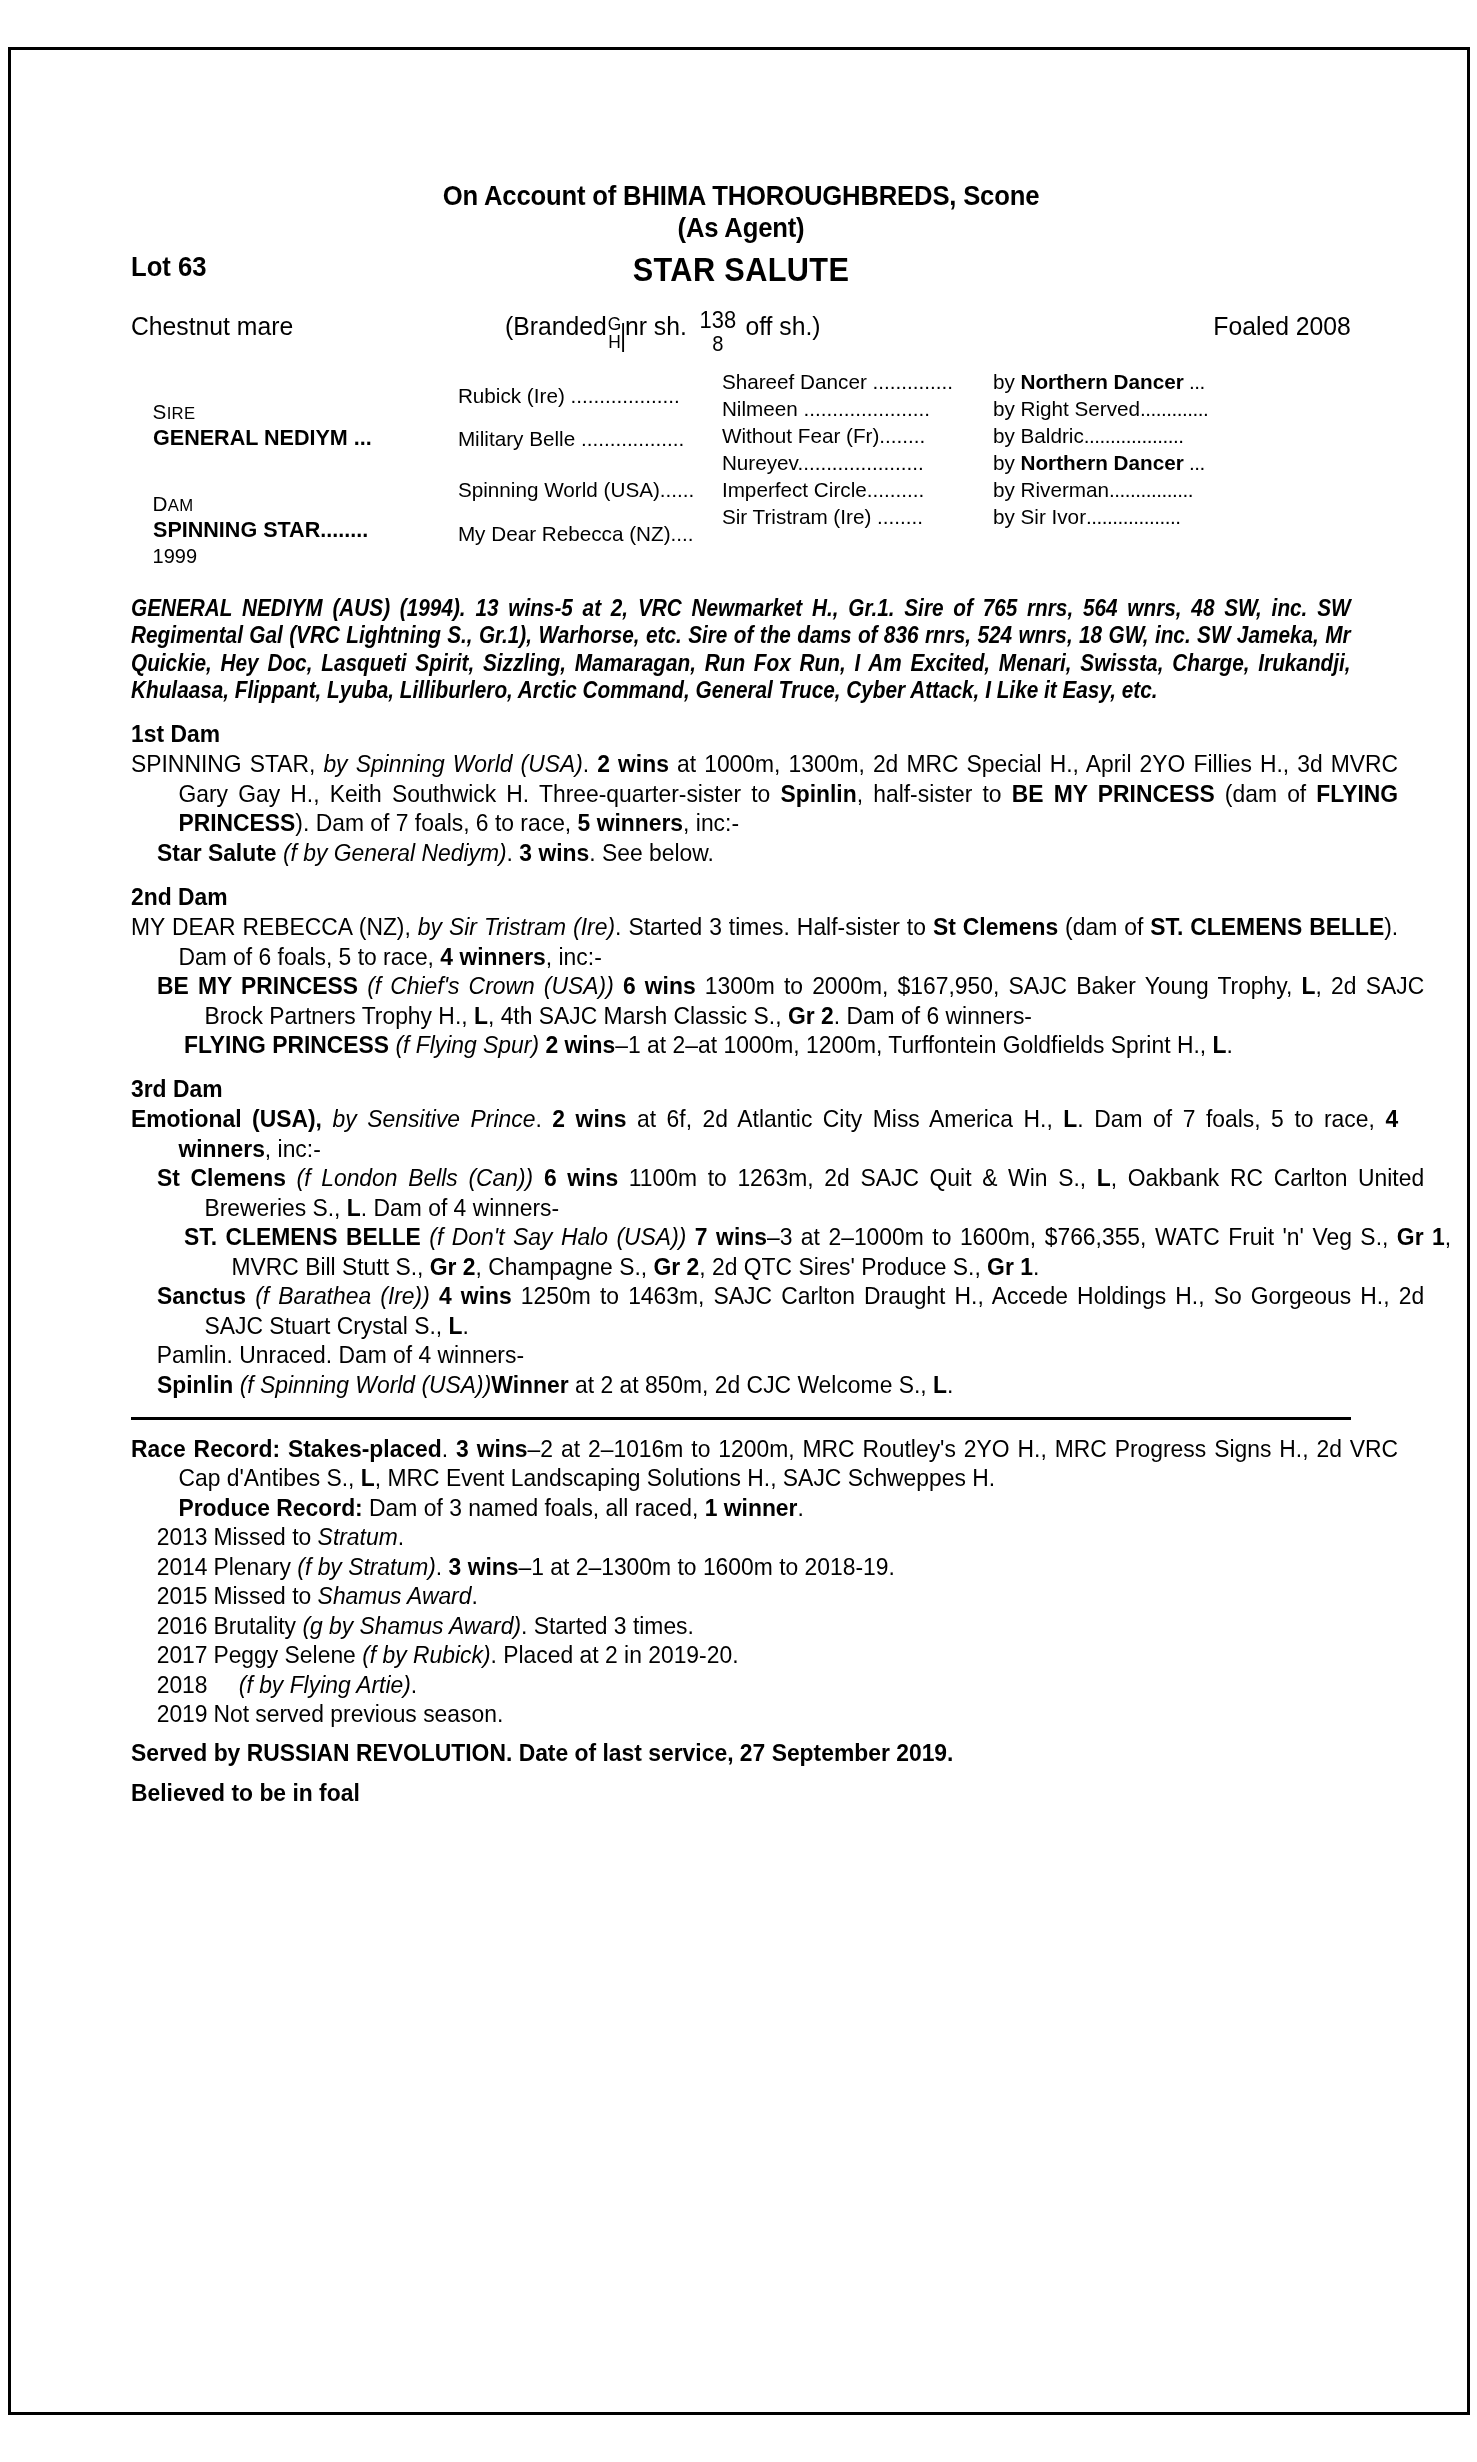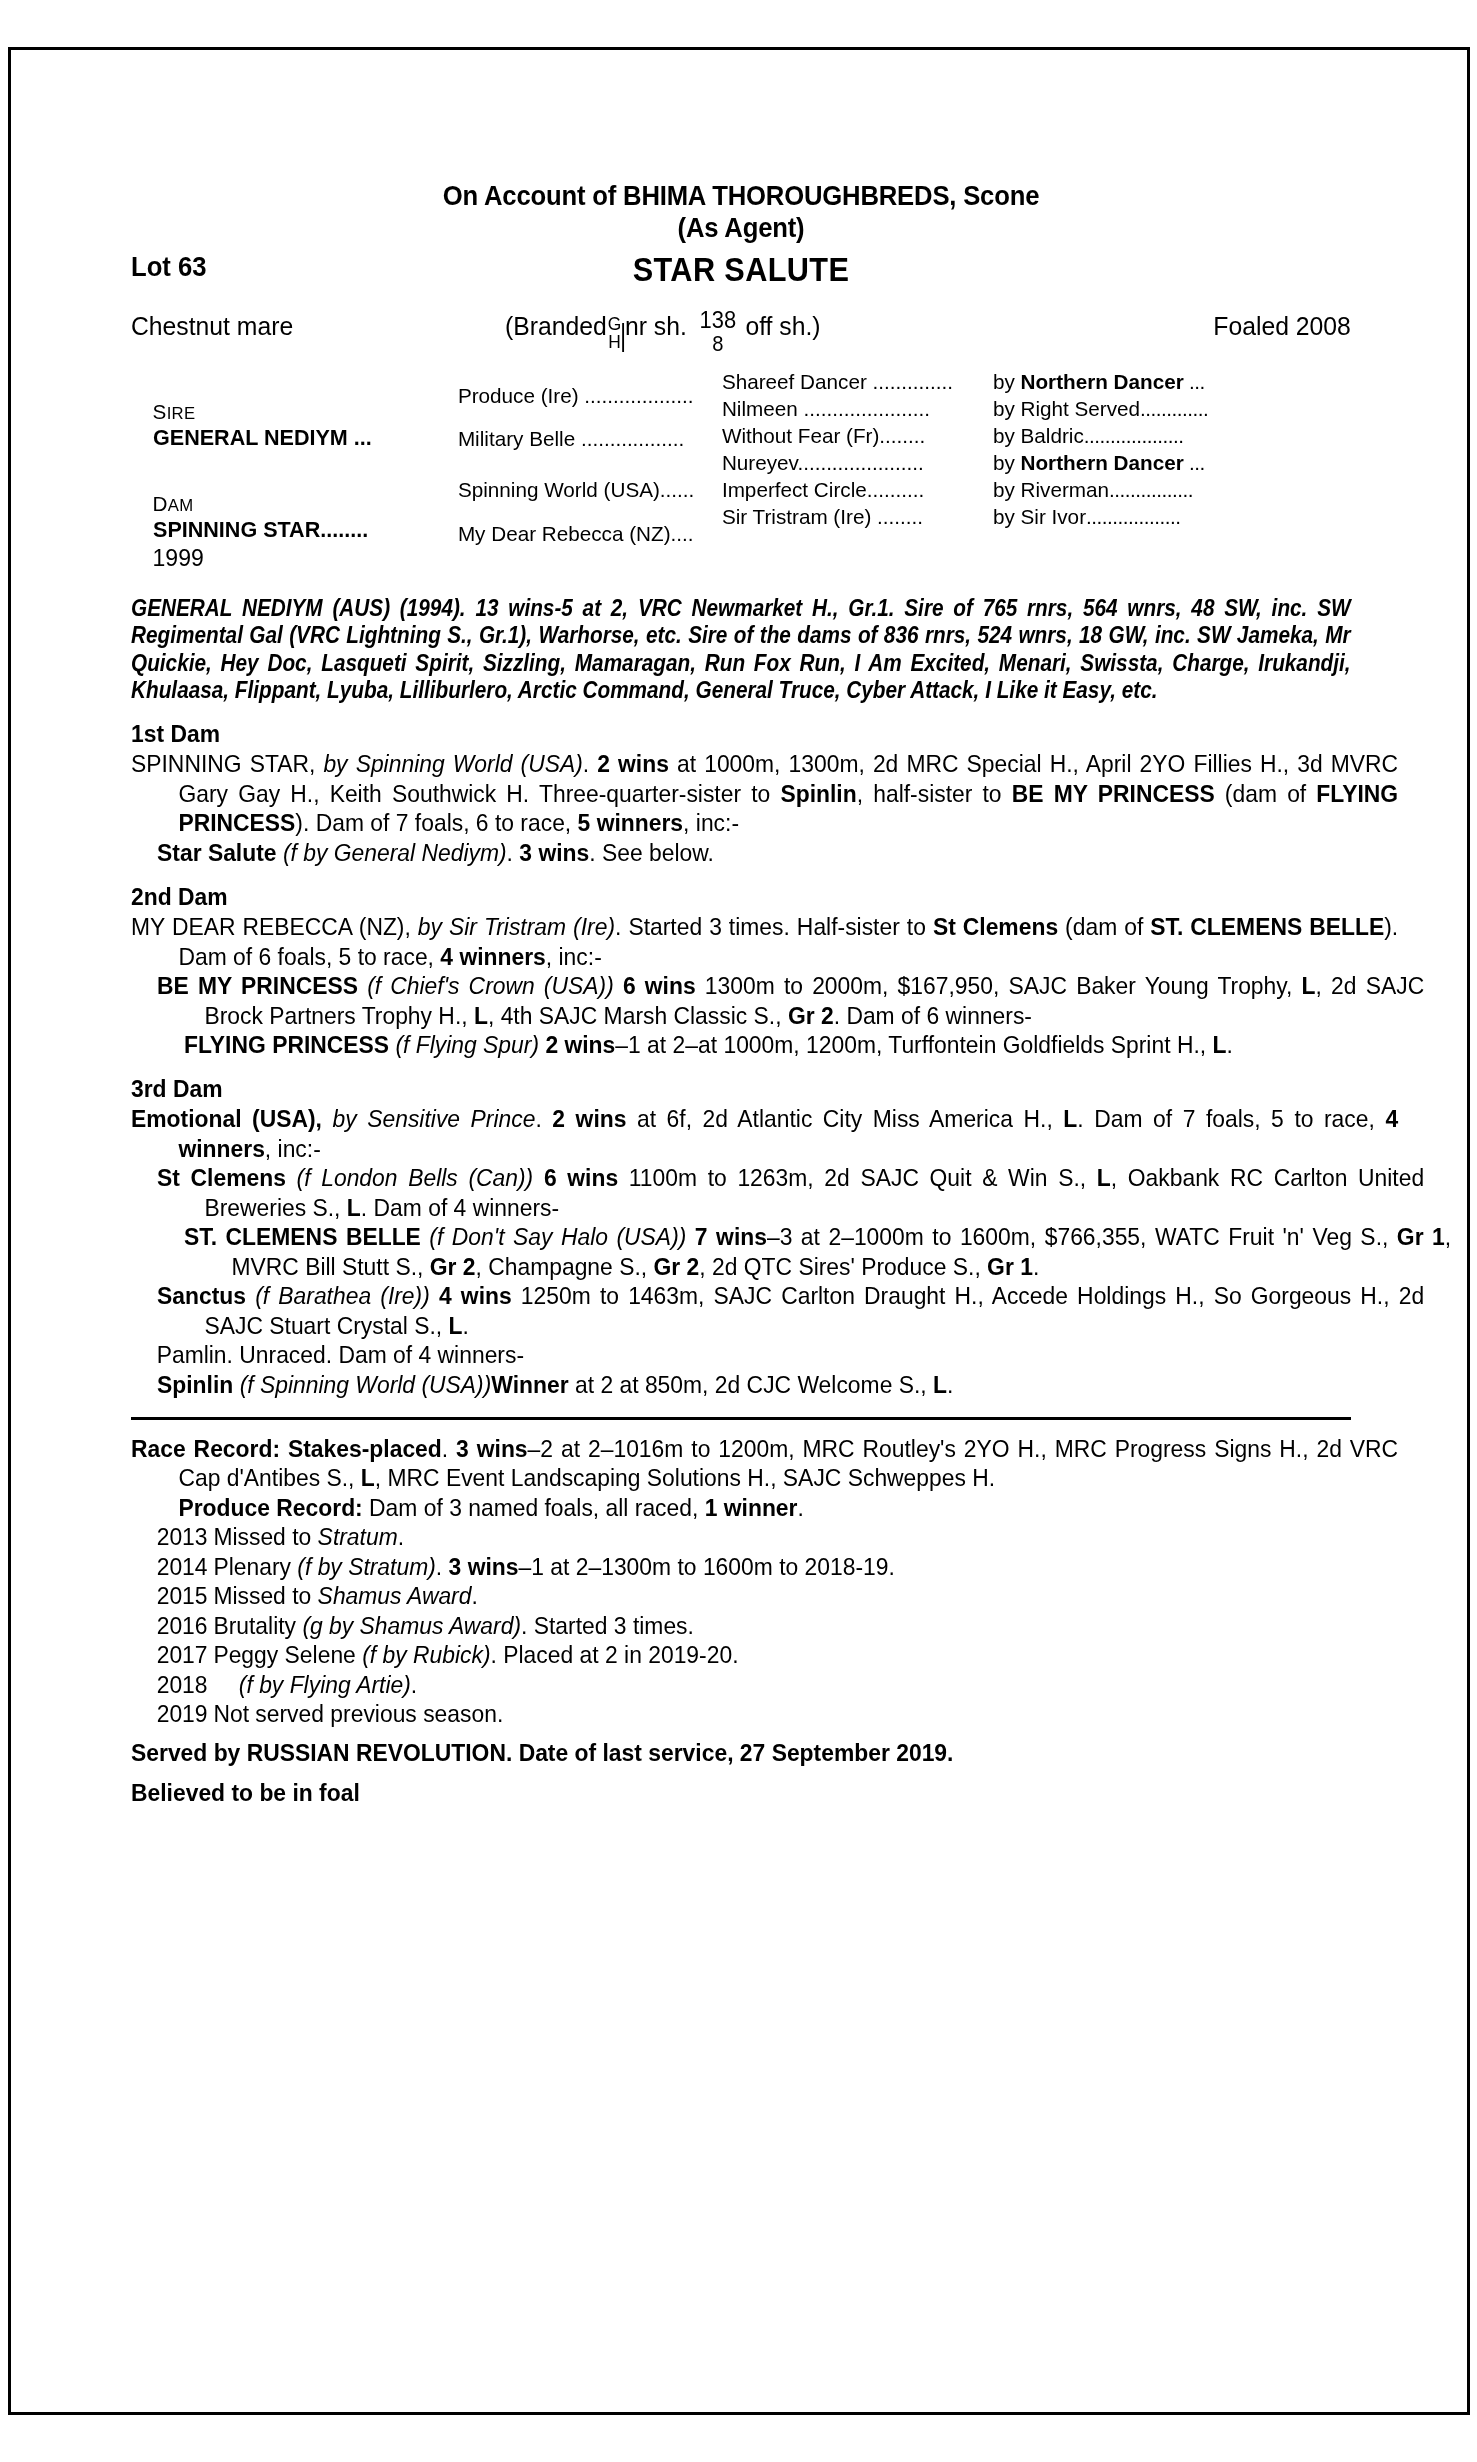--- a/index.html
+++ b/index.html
@@ -150,21 +150,21 @@
     font-size: 16.7px;
     letter-spacing: 0.3px;
   }
   .ped-lbl .cap { font-size: 20.7px; }
   .ped-nm {
     font-weight: bold;
     font-size: 22.7px;
     transform: scaleX(0.95);
     transform-origin: left top;
   }
-  .ped-yr { font-size: 23px; margin-top: 2px; }
+  .ped-yr { font-size: 20px; margin-top: 2px; }
 
   .ped-mid {
     position: absolute;
     left: 327px;
     width: 258px;
   }
   .ped-mid div {
     position: absolute;
     white-space: nowrap;
   }
@@ -299,21 +299,21 @@
           <div class="ped-nm">GENERAL NEDIYM ...</div>
         </div>
         <div class="ped-dam">
           <div class="ped-lbl"><span class="cap">D</span><span>AM</span></div>
           <div class="ped-nm">SPINNING STAR........</div>
           <div class="ped-yr">1999</div>
         </div>
       </div>
 
       <div class="ped-mid">
-        <div class="pm0">Produce (Ire) ...................</div>
+        <div class="pm0">Rubick (Ire) ...................</div>
         <div class="pm1">Military Belle ..................</div>
         <div class="pm2">Spinning World (USA)......</div>
         <div class="pm3">My Dear Rebecca (NZ)....</div>
       </div>
 
       <div class="ped-right">
         <div class="gp">
             <span class="a">Shareef Dancer ..............</span>
             <span class="b"><span>by </span><b>Northern Dancer</b><span class="dots"> ...</span></span>
           </div>

